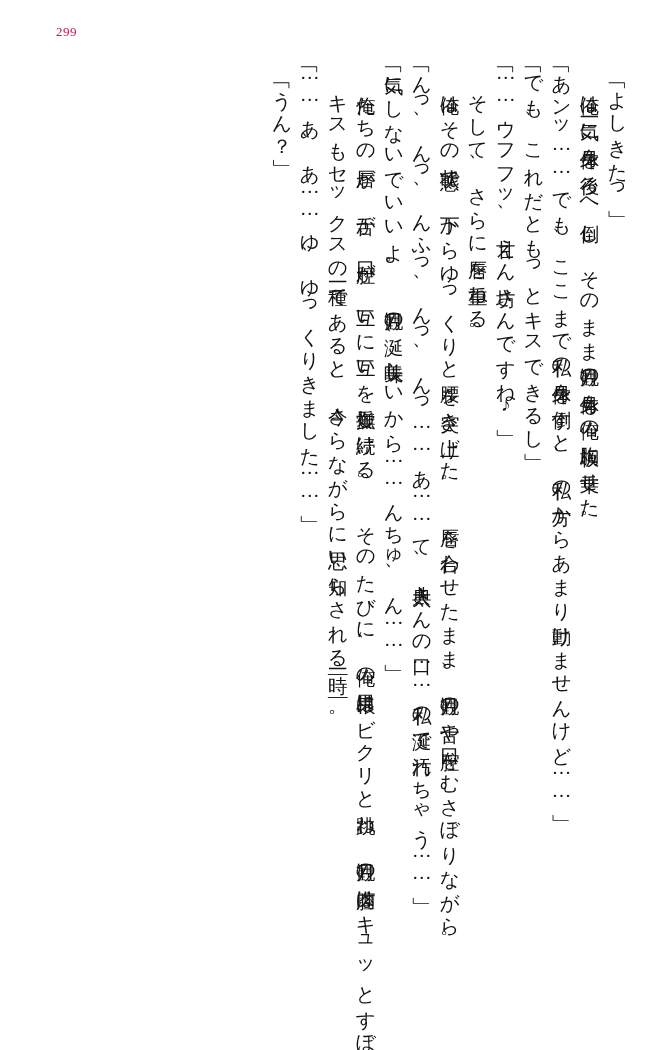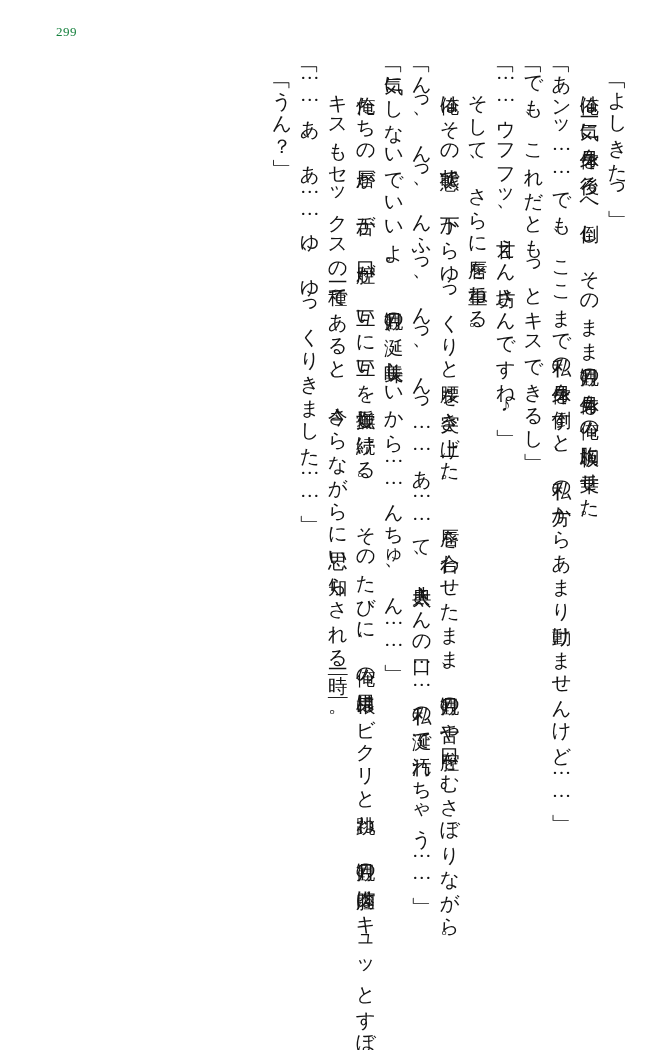--- a/index.html
+++ b/index.html
@@ -24,21 +24,21 @@
     height: 1050px;
     background: #fff;
   }
 
   .page-number {
     position: absolute;
     left: 56px;
     top: 24px;
     font-size: 13px;
     font-family: "Liberation Serif", "DejaVu Serif", serif;
-    color: #15803d;
+    color: #be185d;
     letter-spacing: 0.5px;
   }
 
   
   .text-body {
     position: absolute;
     top: 60px;
     right: 42px;
     left: 48px;
     bottom: 40px;

